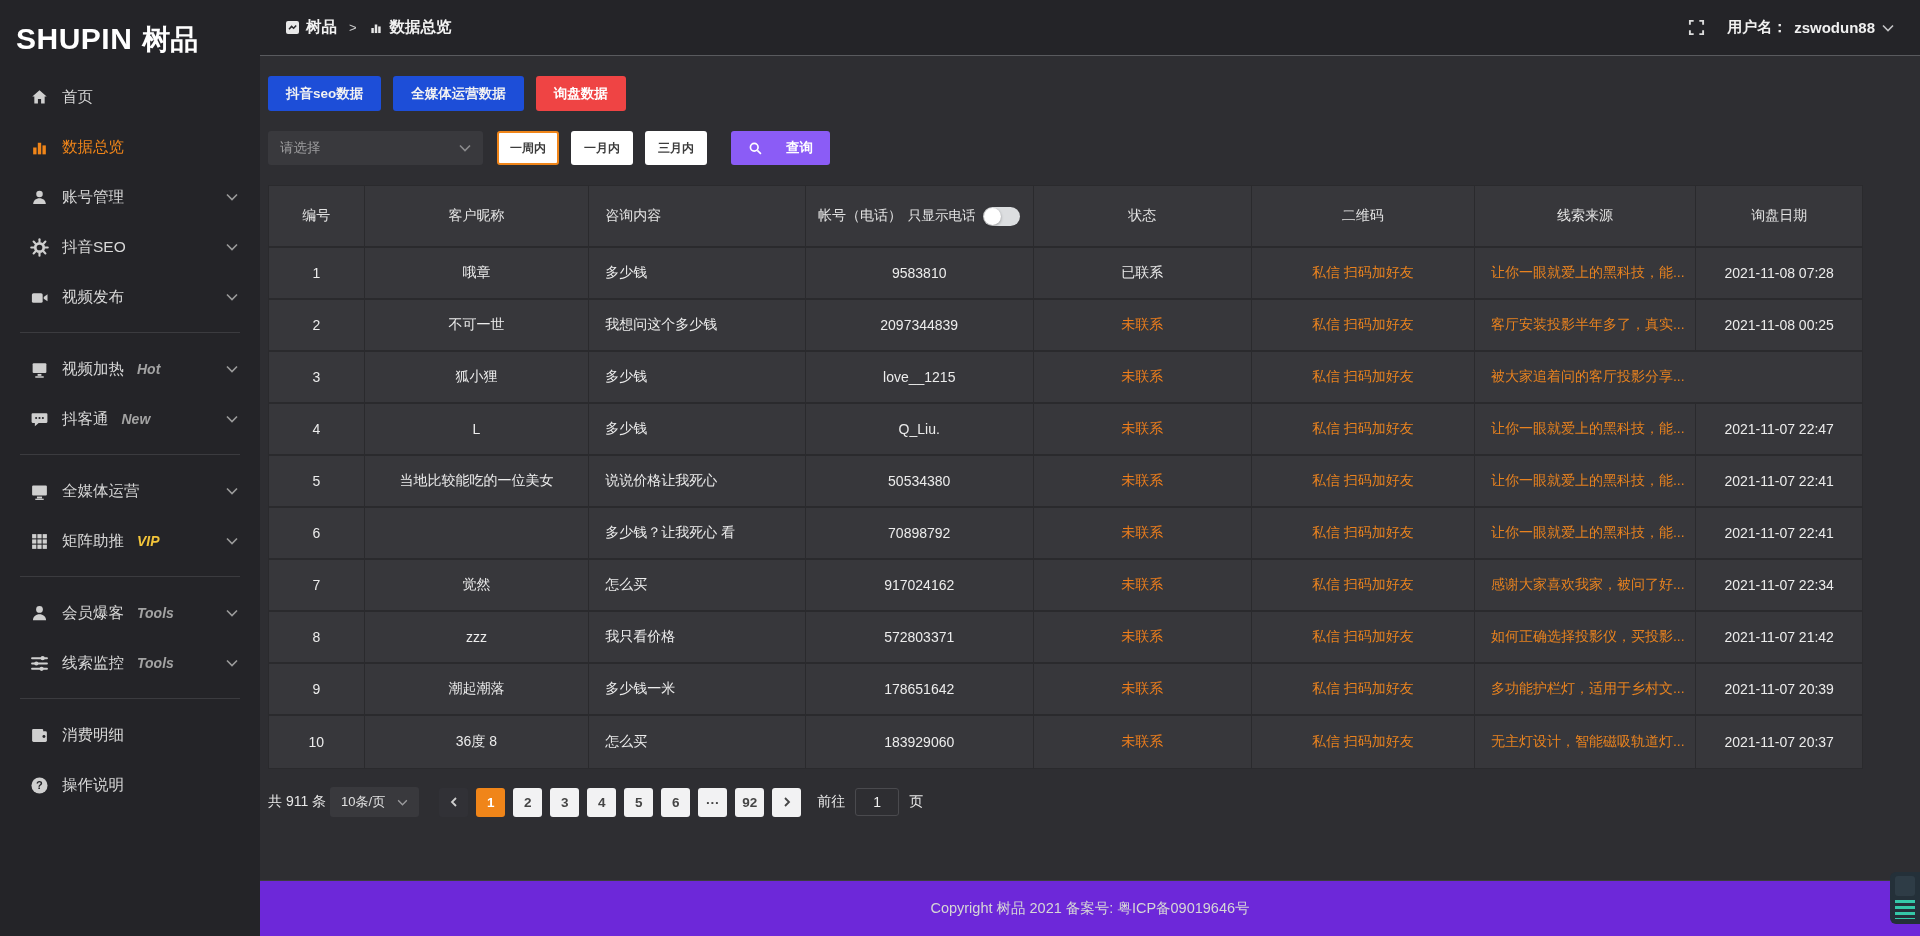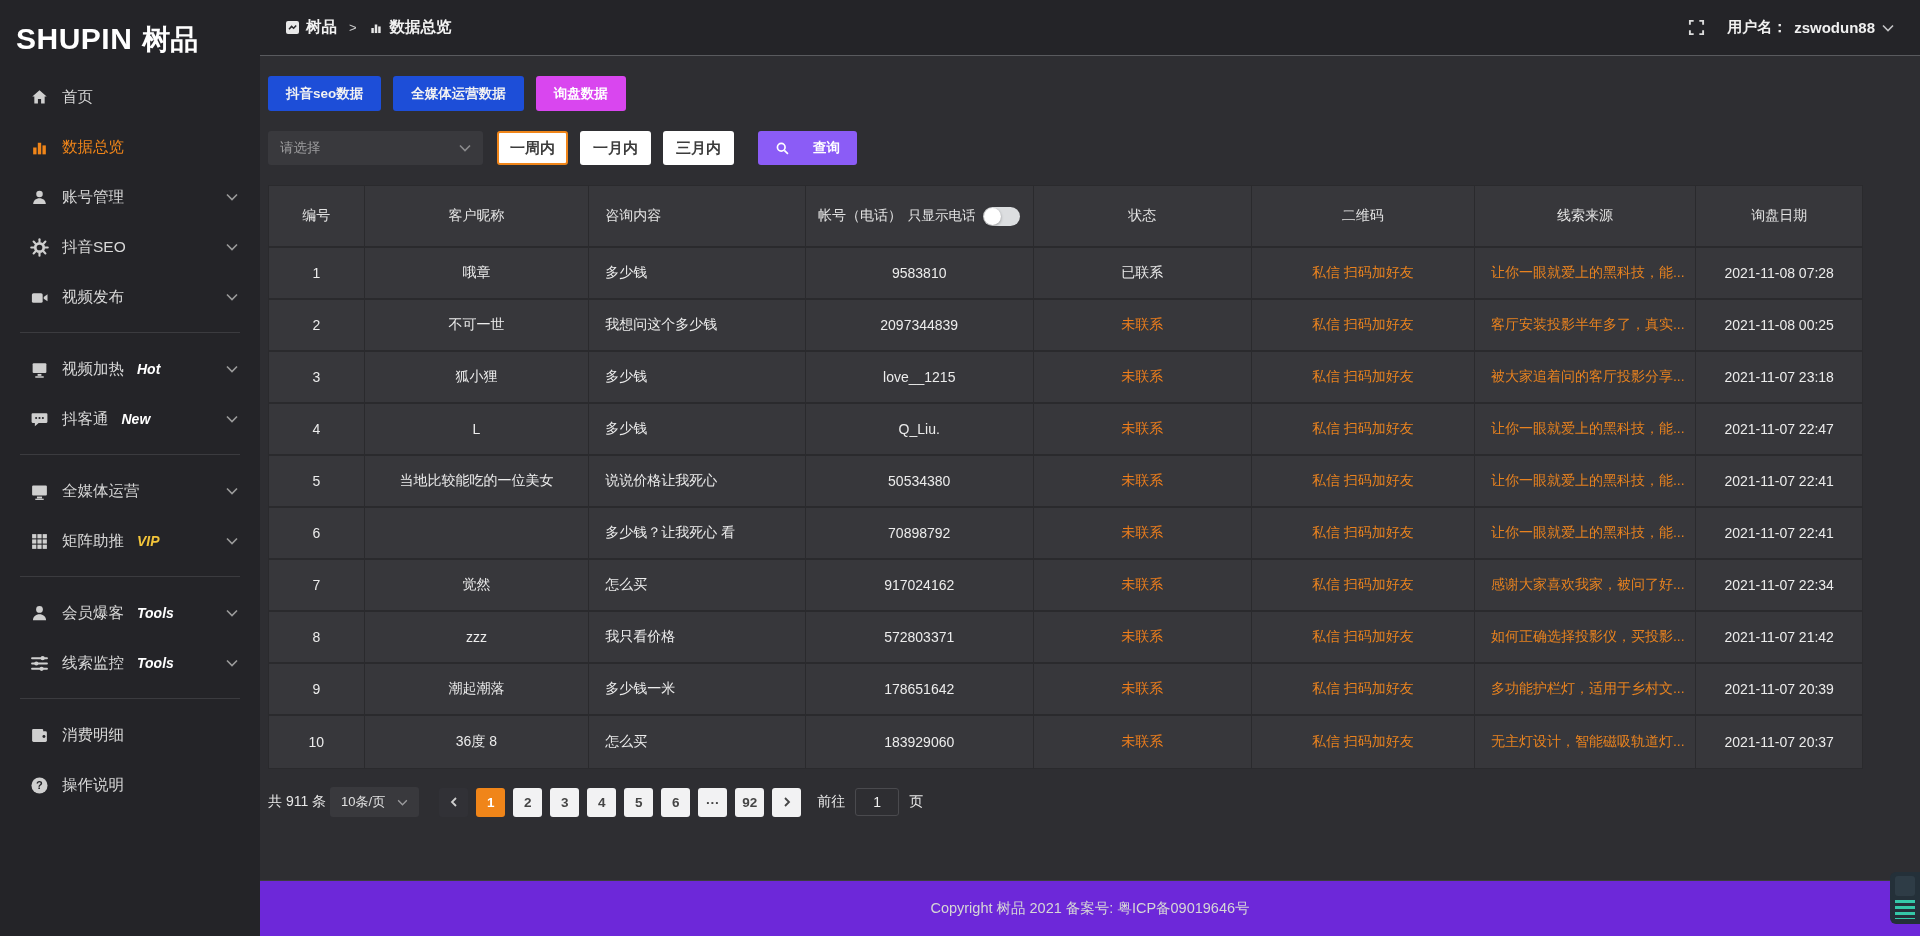--- a/index.html
+++ b/index.html
@@ -10,45 +10,45 @@
   .sidebar{width:260px;flex:0 0 260px;background:#242428;height:100%}
   .logo{height:62px;display:flex;align-items:flex-end;padding:12px 0 8px 16px;gap:10px}
   .logo-en{font-size:30px;font-weight:800;color:#fff;letter-spacing:.5px;line-height:1;position:relative}
   .logo-cn{font-size:28px;font-weight:800;color:#fff;line-height:1}
   .nav{padding-top:10px}
   .nav-item{position:relative;height:50px;display:flex;align-items:center;padding:0 22px 0 30px;color:#d8d8d8;font-size:15.5px;cursor:pointer}
   .nicon{width:19px;height:19px;flex:0 0 19px;margin-right:13px;color:#cfcfcf}
   .nav-item[data-active="true"]{color:#f08519}
   .nav-item[data-active="true"] .nicon{color:#f08519}
   .badge{margin-left:13px;font-size:14px;font-style:italic;font-weight:700}
-  .badge[data-color="red"]{color:#ffffff}
+  .badge[data-color="red"]{color:#a3a3a3}
   .badge[data-color="yellow"]{color:#f3c53a}
   .chev{margin-left:auto;color:#9b9b9b}
   .nav-item[data-chevron="false"] .chev{visibility:hidden}
   .nav-item[data-divider="true"]{margin-bottom:22px}
   .nav-item[data-divider="true"]::after{content:"";position:absolute;left:20px;right:20px;bottom:-11px;height:1px;background:#3b3b3f}
   
   .main{flex:1;min-width:0;display:flex;flex-direction:column;background:#2e2e32}
   .topbar{height:56px;flex:0 0 56px;background:#242428;border-bottom:1px solid #595a5e;display:flex;align-items:center;justify-content:space-between;padding:0 26px}
   .crumbs{display:flex;align-items:center;gap:9px;font-size:15.5px;font-weight:700;color:#f2f2f2}
   .crumb{display:flex;align-items:center;gap:7px;cursor:pointer}
   .crumb-sep{color:#cfcfcf;font-size:13px;font-weight:400;margin:0 3px}
   .top-right{display:flex;align-items:center;gap:22px}
   .fullscreen{color:#dcdcdc;cursor:pointer}
   .user{display:flex;align-items:center;gap:7px;font-size:15px;font-weight:700;color:#f0f0f0;cursor:pointer}
   .chev2{color:#c4c4c6}
   .content{flex:1;padding:20px 57px 0 8px}
   
   .tabs{display:flex;gap:12px;margin-bottom:20px}
   .tab{height:35px;padding:0 18px;display:flex;align-items:center;background:#1d4ed8;border-radius:3px;font-size:13.5px;font-weight:700;color:#f2f2f2;cursor:pointer}
-  .tab[data-active="true"]{background:#d946ef;color:#fff}
+  .tab[data-active="true"]{background:#ef4444;color:#fff}
   
   .filters{display:flex;align-items:center;margin-bottom:20px}
   .select{width:215px;height:34px;background:#39393d;border-radius:3px;display:flex;align-items:center;justify-content:space-between;padding:0 12px;color:#9c9c9e;font-size:13.5px;cursor:pointer;margin-right:14px}
-  .range-btn{height:34px;padding:0 13px;background:#fff;border:none;border-radius:3px;font-size:15px;color:#3c3c3c;font-weight:700;margin-right:12px;cursor:pointer;font-family:inherit}
+  .range-btn{height:34px;padding:0 13px;background:#fff;border:none;border-radius:3px;font-size:12px;color:#3c3c3c;font-weight:700;margin-right:12px;cursor:pointer;font-family:inherit}
   .range-btn[data-active="true"]{border:2px solid #f08519;padding:0 11px}
   .search-btn{height:34px;padding:0 17px;margin-left:12px;background:#8b5cf6;color:#fff;border:none;border-radius:3px;font-size:13.5px;font-weight:700;display:flex;align-items:center;gap:23px;cursor:pointer;font-family:inherit}
   
   .table{border:1px solid #2a2a2d;background:#37373b}
   .thead{display:flex;height:62px;border-bottom:2px solid #2a2a2d}
   .th{display:flex;align-items:center;justify-content:center;font-size:14px;color:#e3e3e3;border-right:1px solid #2a2a2d}
   .tr{display:flex;height:52px;border-bottom:2px solid #2a2a2d}
   .tr:last-child{border-bottom:none}
   .td{display:flex;align-items:center;justify-content:center;font-size:14px;color:#ececec;border-right:1px solid #2a2a2d;overflow:hidden;white-space:nowrap}
   .th:last-child,.td:last-child{border-right:none}
@@ -454,21 +454,20 @@
           </div>
 
           <div class="tr">
             <div class="td">3</div>
             <div class="td">狐小狸</div>
             <div class="td td-left">多少钱</div>
             <div class="td">love__1215</div>
             <div class="td" data-status="uncontacted">未联系</div>
             <div class="td link-cell">私信 扫码加好友</div>
             <div class="td td-left link-cell">被大家追着问的客厅投影分享...</div>
-            <div class="td">2021-11-07 23:18</div>
           </div>
 
           <div class="tr">
             <div class="td">4</div>
             <div class="td">L</div>
             <div class="td td-left">多少钱</div>
             <div class="td">Q_Liu.</div>
             <div class="td" data-status="uncontacted">未联系</div>
             <div class="td link-cell">私信 扫码加好友</div>
             <div class="td td-left link-cell">让你一眼就爱上的黑科技，能...</div>

